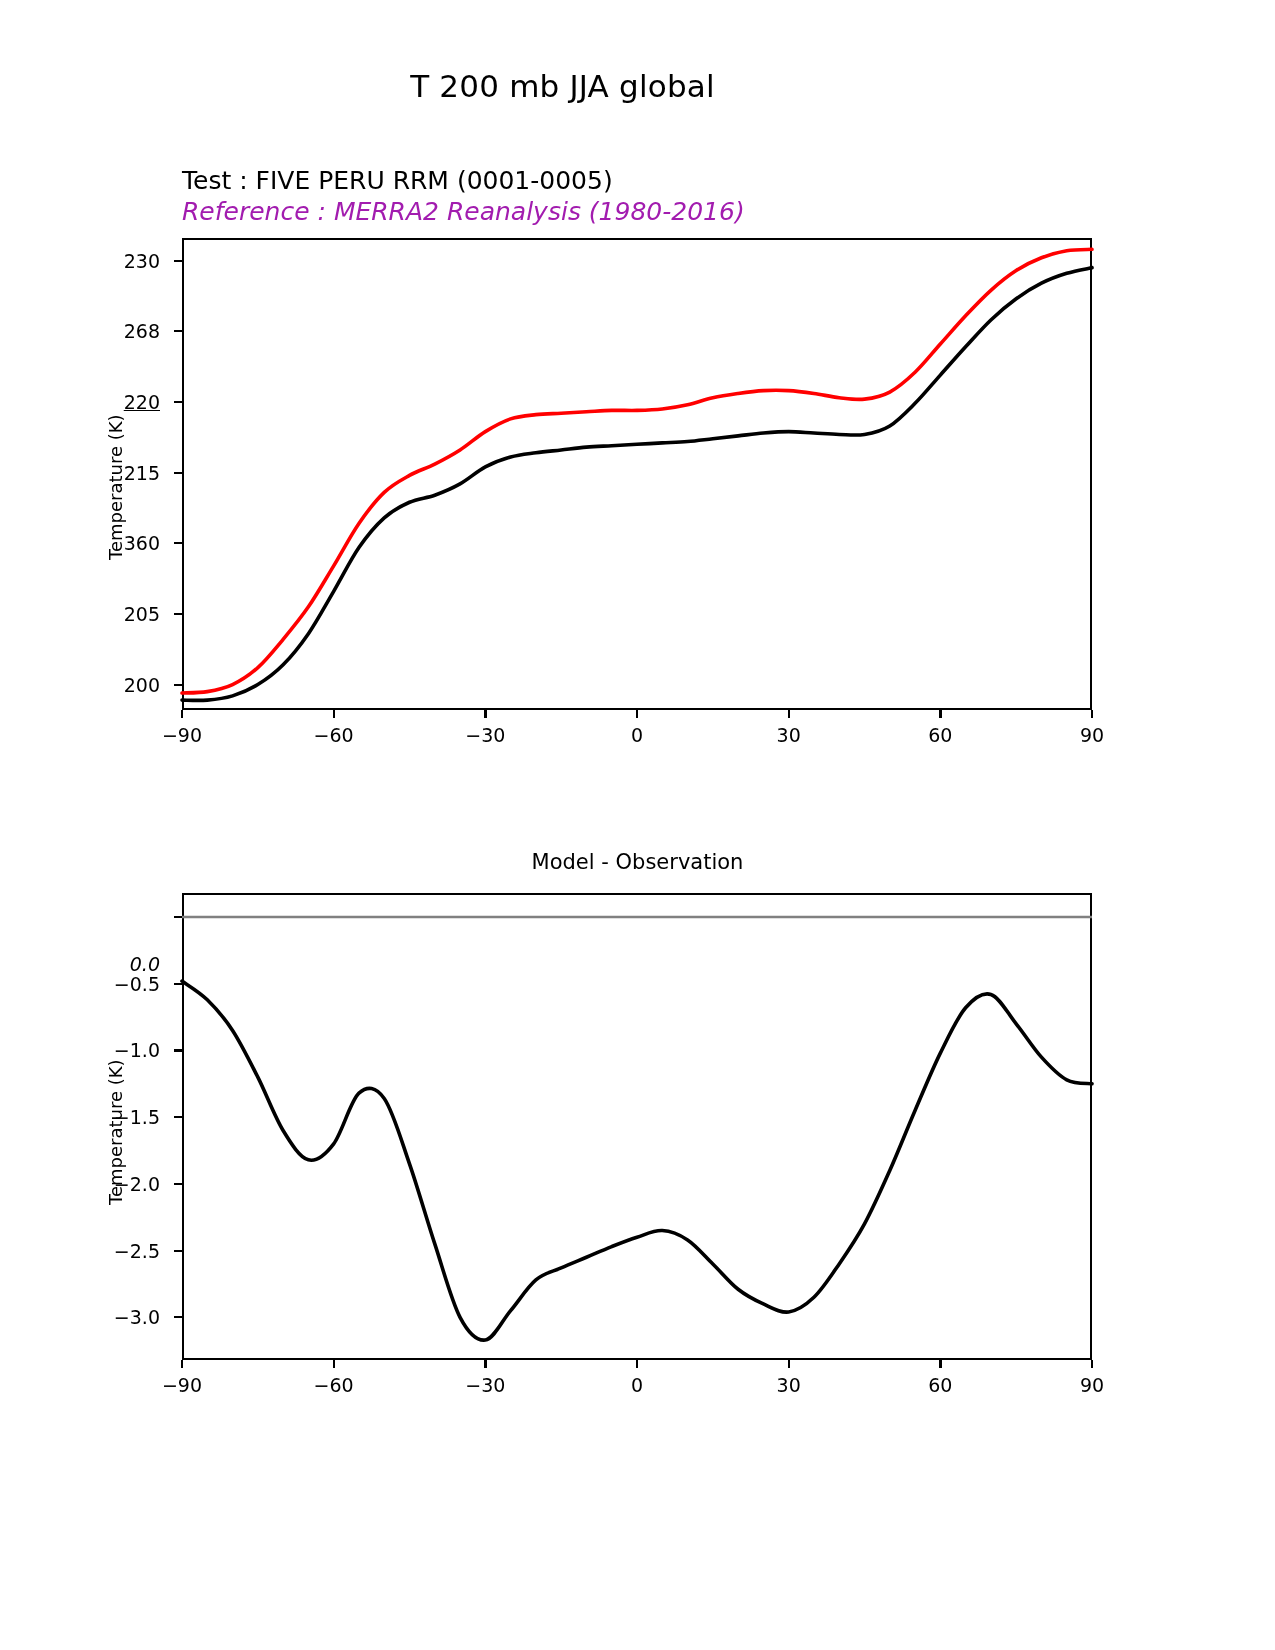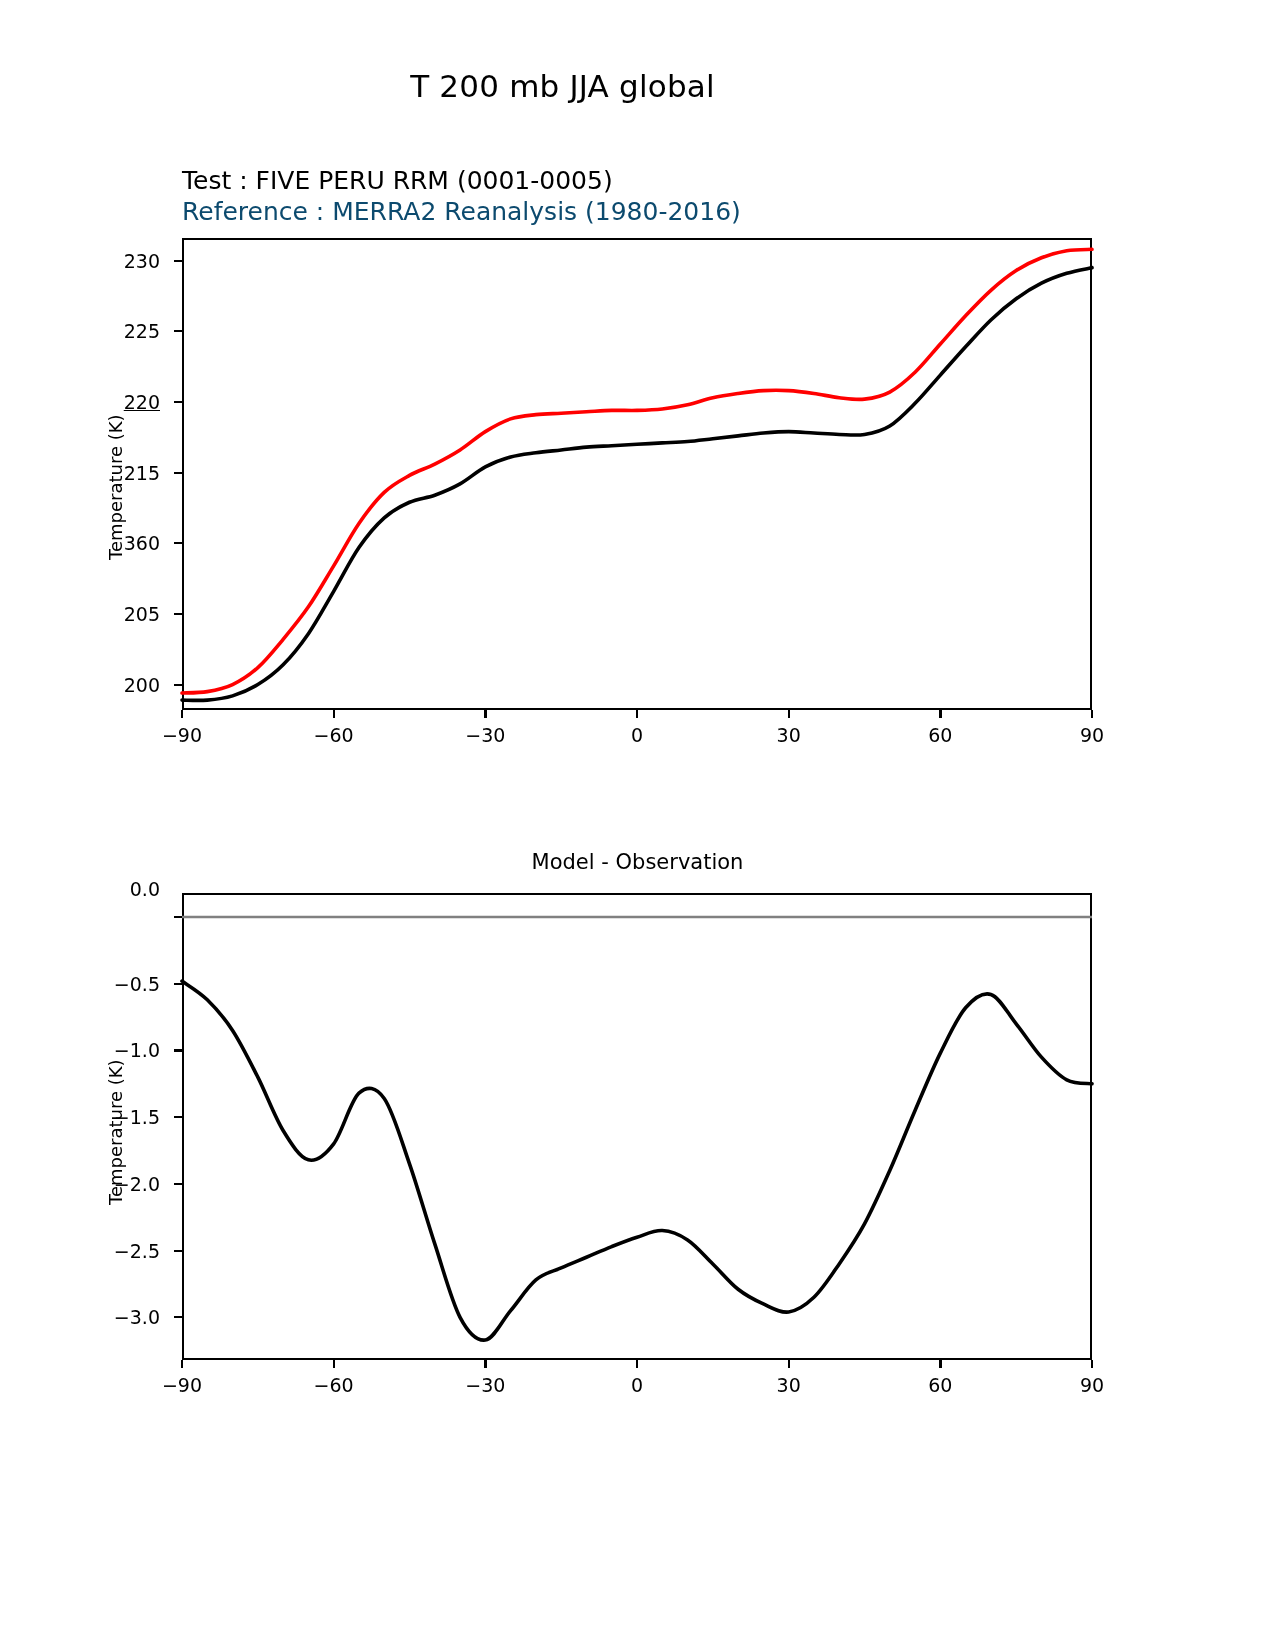--- a/index.html
+++ b/index.html
@@ -31,21 +31,21 @@
     letter-spacing: 0.2px;
   }
   .legend-block {
     position: absolute;
     top: 165px;
     left: 182px;
     font-size: 25px;
     line-height: 31px;
   }
   .legend-test { color: #000000; }
-  .legend-ref { color: #0c4a6e; }
+  .legend-ref { color: #a21caf; font-style: italic; }
 
   
   .panel {
     position: absolute;
   }
   .axes {
     position: absolute;
     border: 2.2px solid #000;
     box-sizing: border-box;
     background: #fff;
@@ -146,39 +146,39 @@
     <div class="ytick-label" style="left: 80px; top: 684.563px;">200</div>
     <div class="tick-mark" style="left: 174px; top: 612.904px; width: 8px; height: 2.2px;"></div>
     <div class="ytick-label" style="left: 80px; top: 613.904px;">205</div>
     <div class="tick-mark" style="left: 174px; top: 542.246px; width: 8px; height: 2.2px;"></div>
     <div class="ytick-label" style="left: 80px; top: 543.246px;">360</div>
     <div class="tick-mark" style="left: 174px; top: 471.587px; width: 8px; height: 2.2px;"></div>
     <div class="ytick-label" style="left: 80px; top: 472.587px;">215</div>
     <div class="tick-mark" style="left: 174px; top: 400.928px; width: 8px; height: 2.2px;"></div>
     <div class="ytick-label" style="left: 80px; top: 401.928px; text-decoration: underline;">220</div>
     <div class="tick-mark" style="left: 174px; top: 330.269px; width: 8px; height: 2.2px;"></div>
-    <div class="ytick-label" style="left: 80px; top: 331.269px;">225</div>
+    <div class="ytick-label" style="left: 80px; top: 331.269px;">268</div>
     <div class="tick-mark" style="left: 174px; top: 259.611px; width: 8px; height: 2.2px;"></div>
     <div class="ytick-label" style="left: 80px; top: 260.611px;">230</div>
     <div class="tick-mark" style="left: 181px; top: 710px; width: 2.2px; height: 8px;"></div>
     <div class="xtick-label" style="left: 182px; top: 724px;">−90</div>
     <div class="tick-mark" style="left: 332.667px; top: 710px; width: 2.2px; height: 8px;"></div>
     <div class="xtick-label" style="left: 333.667px; top: 724px;">−60</div>
     <div class="tick-mark" style="left: 484.333px; top: 710px; width: 2.2px; height: 8px;"></div>
     <div class="xtick-label" style="left: 485.333px; top: 724px;">−30</div>
     <div class="tick-mark" style="left: 636px; top: 710px; width: 2.2px; height: 8px;"></div>
     <div class="xtick-label" style="left: 637px; top: 724px;">0</div>
     <div class="tick-mark" style="left: 787.667px; top: 710px; width: 2.2px; height: 8px;"></div>
     <div class="xtick-label" style="left: 788.667px; top: 724px;">30</div>
     <div class="tick-mark" style="left: 939.333px; top: 710px; width: 2.2px; height: 8px;"></div>
     <div class="xtick-label" style="left: 940.333px; top: 724px;">60</div>
     <div class="tick-mark" style="left: 1091px; top: 710px; width: 2.2px; height: 8px;"></div>
     <div class="xtick-label" style="left: 1092px; top: 724px;">90</div>
     <div class="tick-mark" style="left: 174px; top: 916.017px; width: 8px; height: 2.2px;"></div>
-    <div class="ytick-label" style="left: 80px; top: 889px;">0.0</div>
+    <div class="ytick-label" style="left: 80px; top: 964px; font-style: italic;">0.0</div>
     <div class="tick-mark" style="left: 174px; top: 982.731px; width: 8px; height: 2.2px;"></div>
     <div class="ytick-label" style="left: 80px; top: 983.731px;">−0.5</div>
     <div class="tick-mark" style="left: 174px; top: 1049.45px; width: 8px; height: 2.2px;"></div>
     <div class="ytick-label" style="left: 80px; top: 1050.45px;">−1.0</div>
     <div class="tick-mark" style="left: 174px; top: 1116.16px; width: 8px; height: 2.2px;"></div>
     <div class="ytick-label" style="left: 80px; top: 1117.16px;">−1.5</div>
     <div class="tick-mark" style="left: 174px; top: 1182.87px; width: 8px; height: 2.2px;"></div>
     <div class="ytick-label" style="left: 80px; top: 1183.87px; text-align: right;">−2.0</div>
     <div class="tick-mark" style="left: 174px; top: 1249.59px; width: 8px; height: 2.2px;"></div>
     <div class="ytick-label" style="left: 80px; top: 1250.59px;">−2.5</div>

